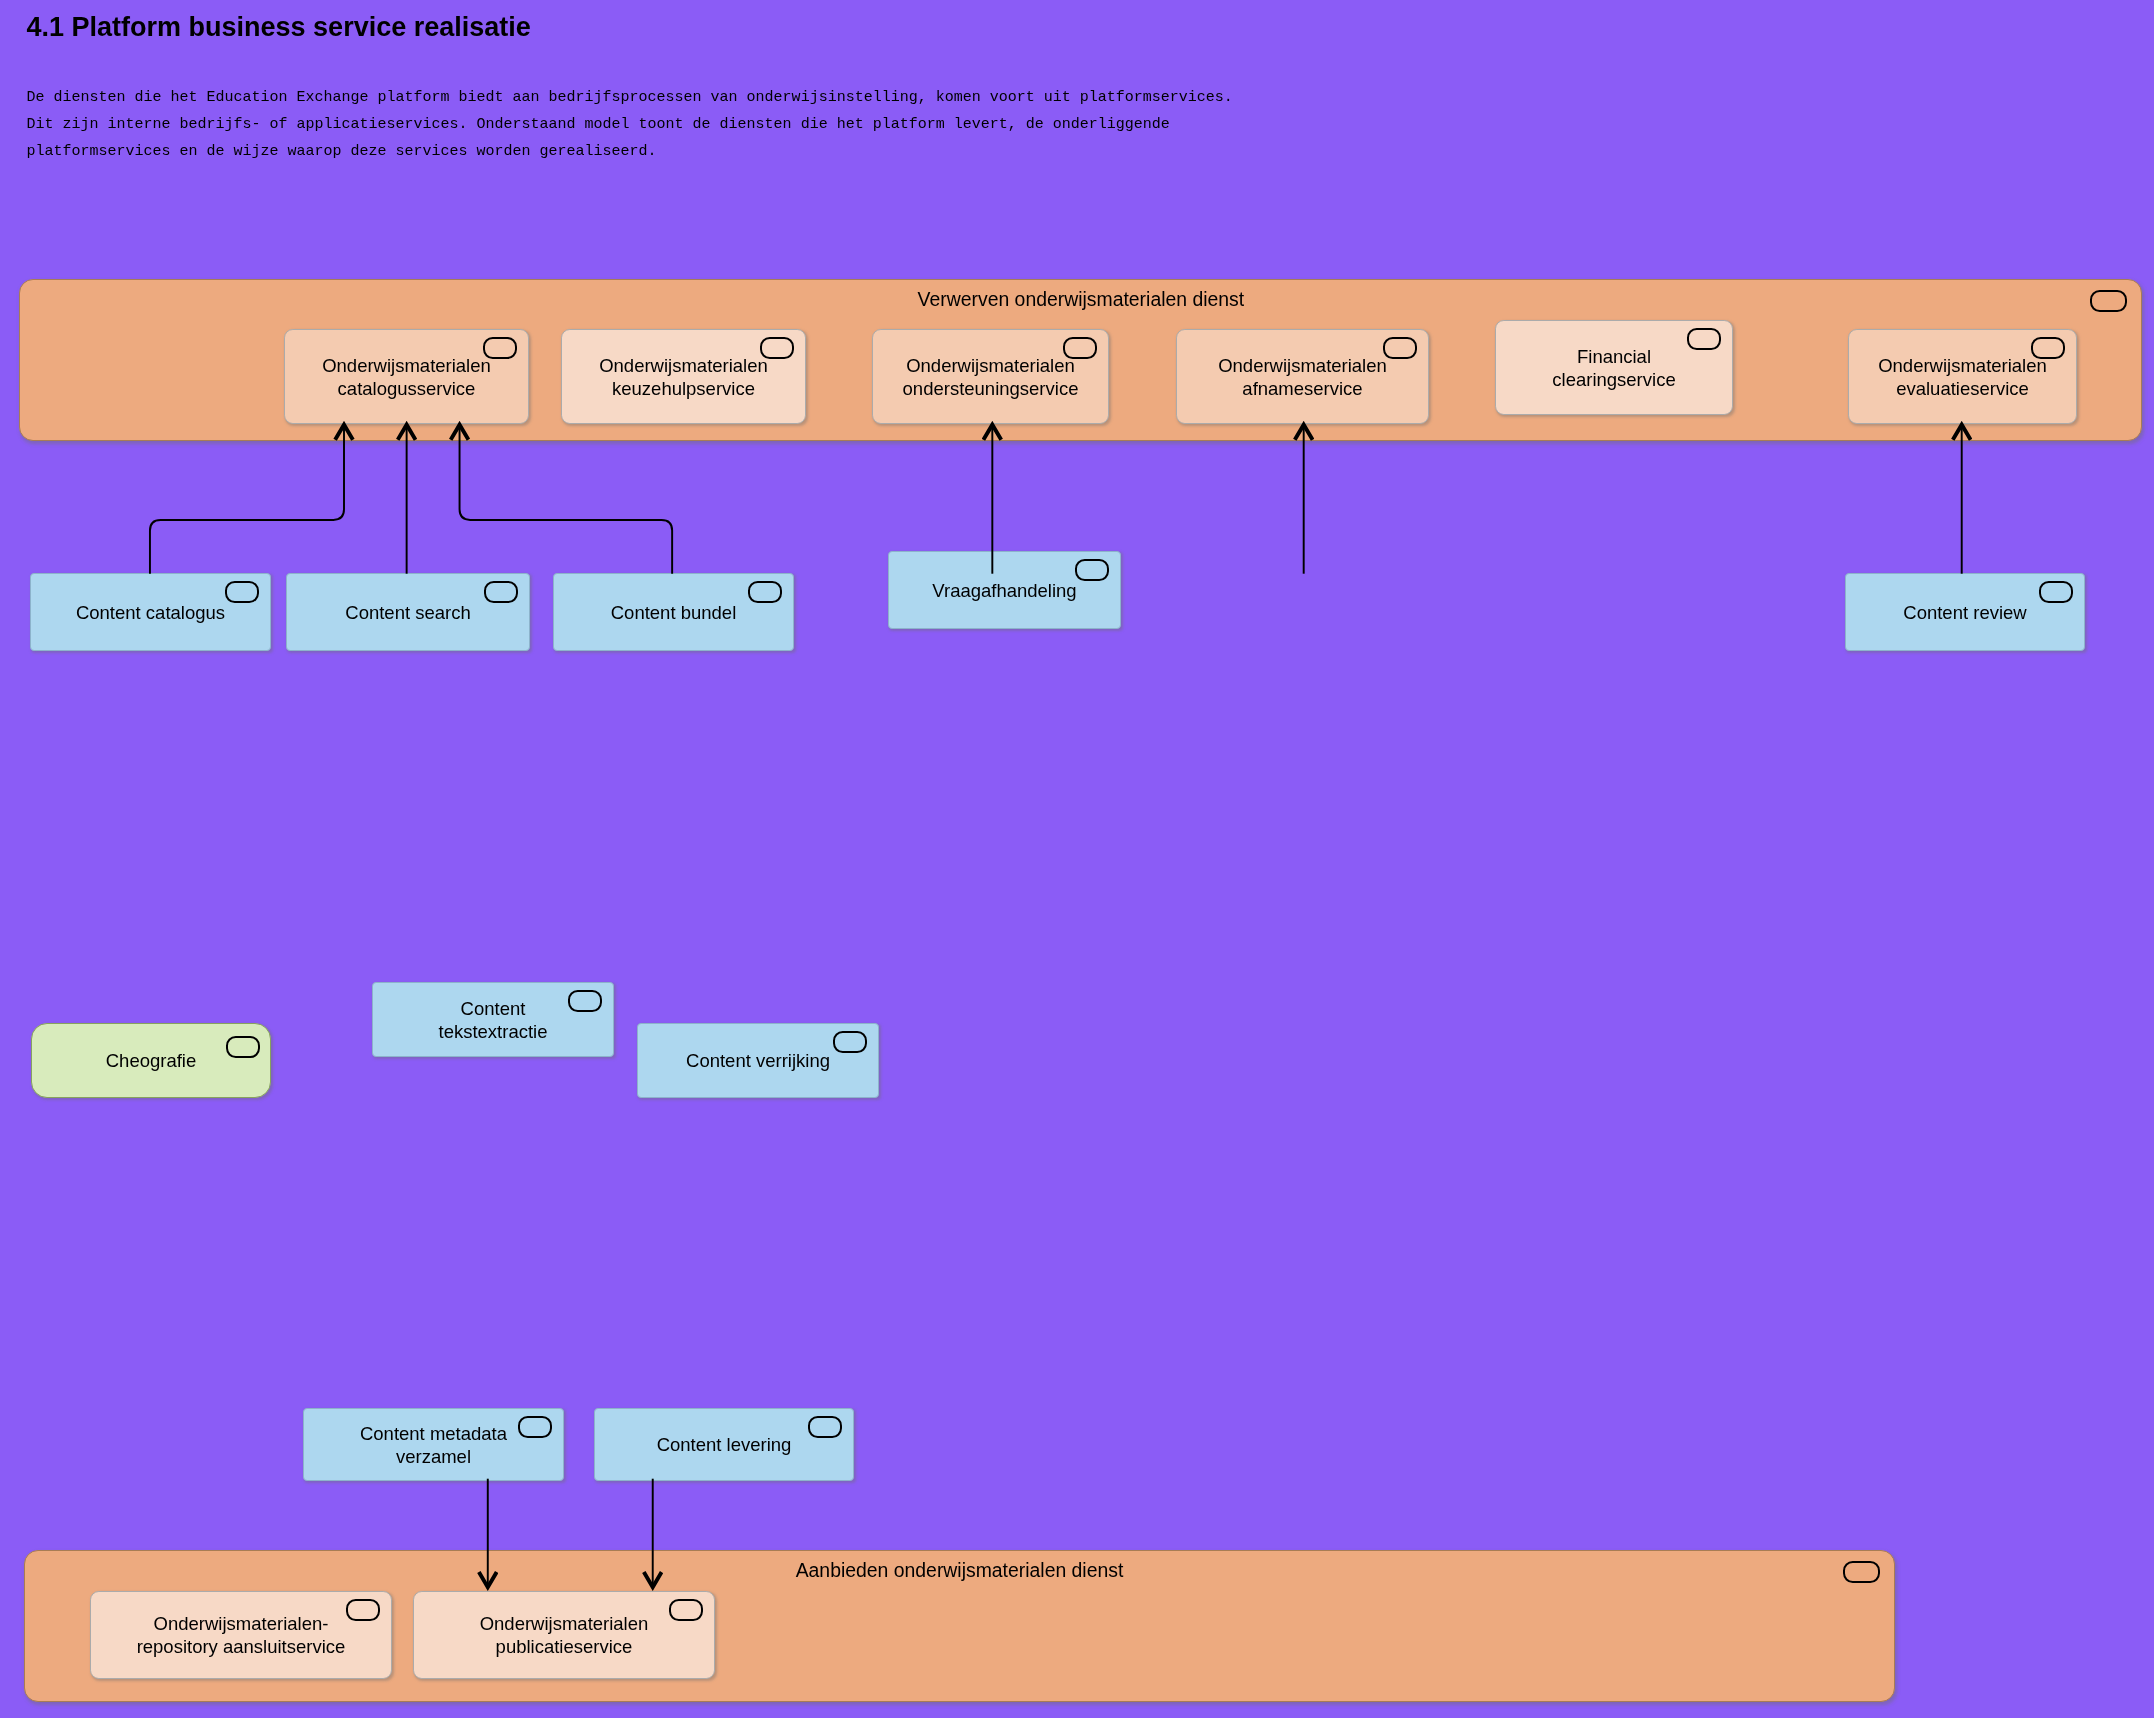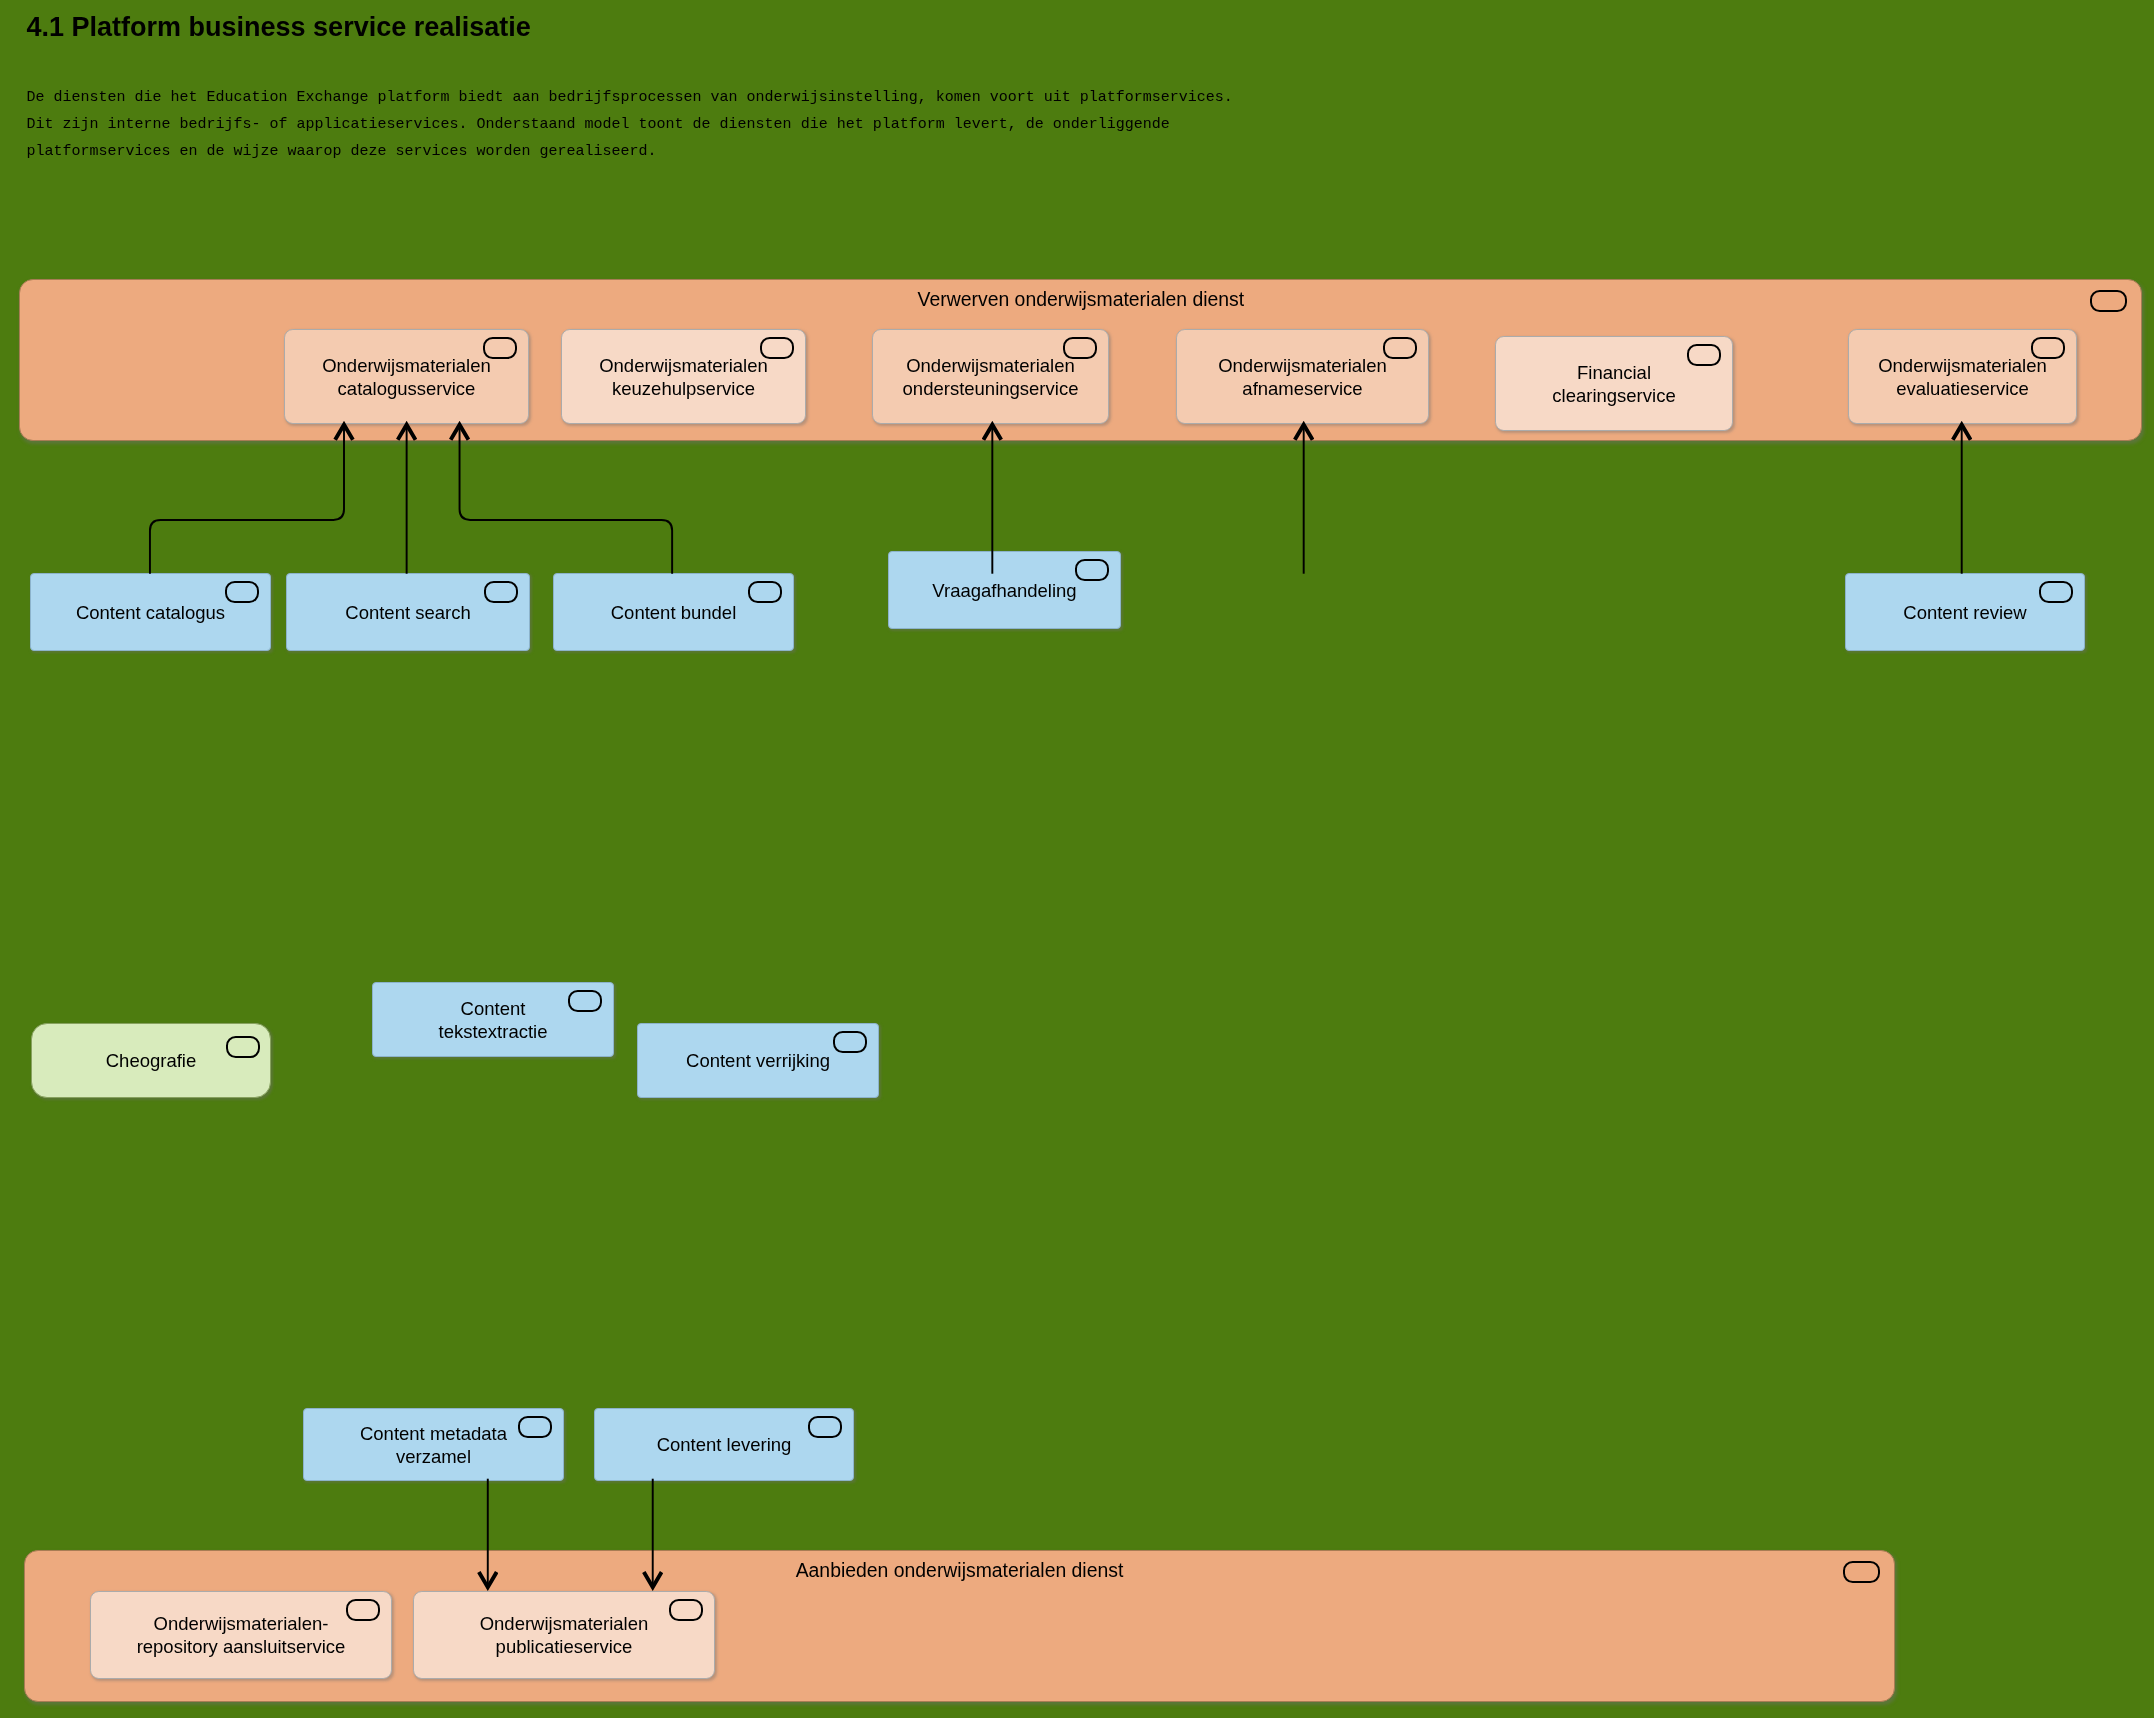--- a/index.html
+++ b/index.html
@@ -9,21 +9,21 @@
     --service-fill-light:#F7D9C6;
     --service-border:#ABABAB;
     --process-fill:#ADD7EF;
     --process-border:#8CB3CB;
     --event-fill:#D8EBBC;
     --event-border:#87A25E;
     --line-color:#000000;
   }
   html,body{margin:0;padding:0;background:#ffffff;}
   .stage{
-    position:relative;width:2154px;height:1719px;background:#4d7c0f;overflow:hidden;
+    position:relative;width:2154px;height:1719px;background:#8b5cf6;overflow:hidden;
     font-family:"Liberation Sans","DejaVu Sans",sans-serif;color:#000;
   }
   .page-heading{
     position:absolute;left:26.5px;top:12.4px;margin:0;
     font-size:27px;font-weight:700;letter-spacing:0;
   }
   .intro{
     position:absolute;left:26.5px;top:84px;width:1209px;margin:0;
     font-size:15px;line-height:27px;font-family:Liberation Mono, monospace;
   }
@@ -89,21 +89,21 @@
   <div class="node pink dark" style="left:872px;top:329px;width:235px;height:93px">
     <span class="pill"></span>
     <span class="lbl">Onderwijsmaterialen
 ondersteuningservice</span>
   </div>
   <div class="node pink dark" style="left:1176px;top:329px;width:251px;height:93px">
     <span class="pill"></span>
     <span class="lbl">Onderwijsmaterialen
 afnameservice</span>
   </div>
-  <div class="node pink light" style="left:1495px;top:336px;width:236px;height:93px">
+  <div class="node pink light" style="left:1495px;top:320px;width:236px;height:93px">
     <span class="pill"></span>
     <span class="lbl">Financial
 clearingservice</span>
   </div>
   <div class="node pink dark" style="left:1848px;top:329px;width:227px;height:93px">
     <span class="pill"></span>
     <span class="lbl">Onderwijsmaterialen
 evaluatieservice</span>
   </div>
 

